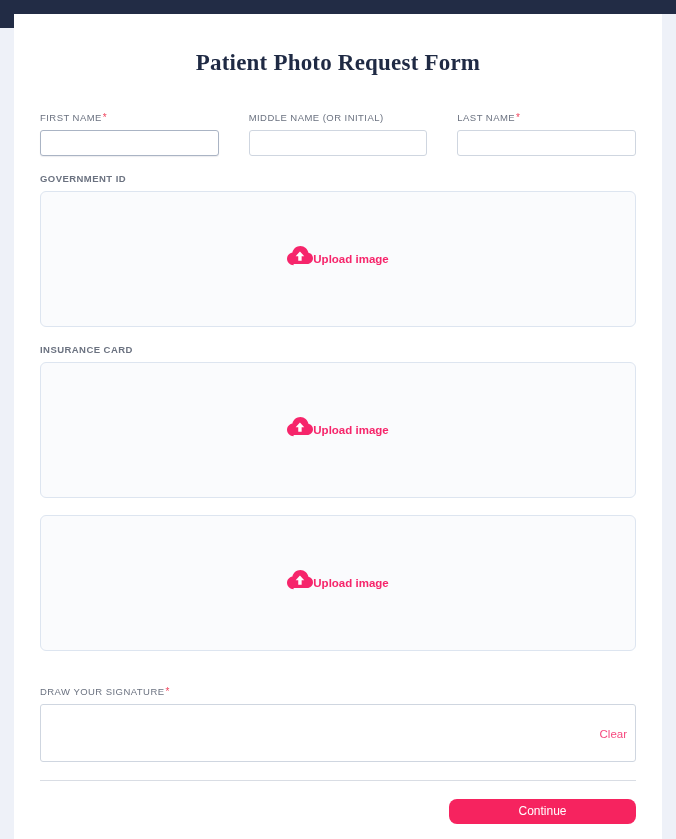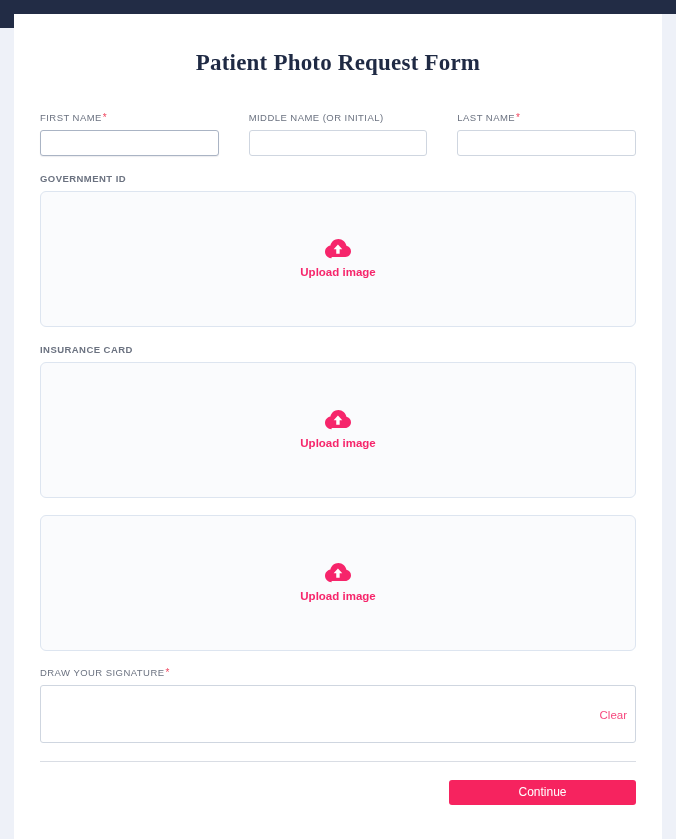--- a/index.html
+++ b/index.html
@@ -102,38 +102,37 @@
     font-weight: bold;
   }
   .upload-box {
     box-sizing: border-box;
     width: 100%;
     height: 136px;
     border: 1px solid #dde5f0;
     border-radius: 6px;
     background: #fafbfd;
     display: flex;
-    flex-direction: column;
     align-items: center;
     justify-content: center;
     cursor: pointer;
   }
   .cloud-icon {
     display: block;
     width: 26px;
     height: 20px;
     margin-bottom: 6px;
   }
   .upload-text {
     font-size: 11.5px;
     color: #f6256b;
     line-height: 14px;
   }
   .signature-section {
-    margin-top: 16px;
+    margin-top: 35px;
   }
   .signature-box {
     box-sizing: border-box;
     position: relative;
     width: 100%;
     height: 58px;
     border: 1px solid #cfd6e0;
     border-radius: 3px;
     background: #ffffff;
     cursor: crosshair;
@@ -155,21 +154,21 @@
   .footer-row {
     margin-top: 18px;
     display: flex;
     justify-content: flex-end;
     padding-bottom: 26px;
   }
   .continue-btn {
     width: 187px;
     height: 25px;
     border: none;
-    border-radius: 3px;
+    border-radius: 8px;
     background: #f6235f;
     color: #ffffff;
     font-family: "Liberation Sans", sans-serif;
     font-size: 12px;
     line-height: 25px;
     cursor: pointer;
     padding: 0;
   }
 </style>
 </head>

